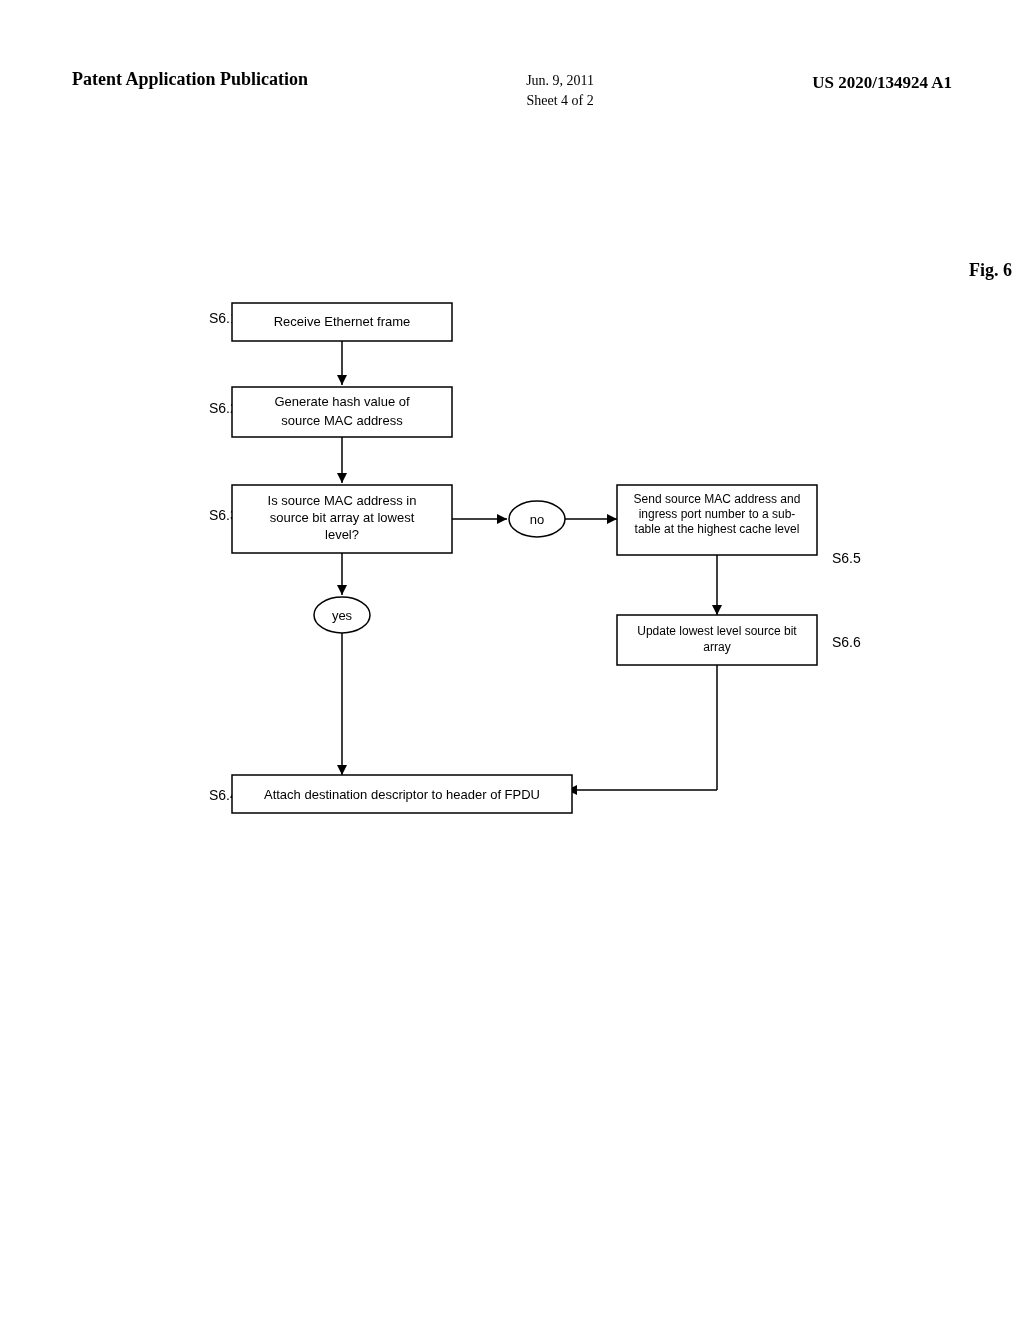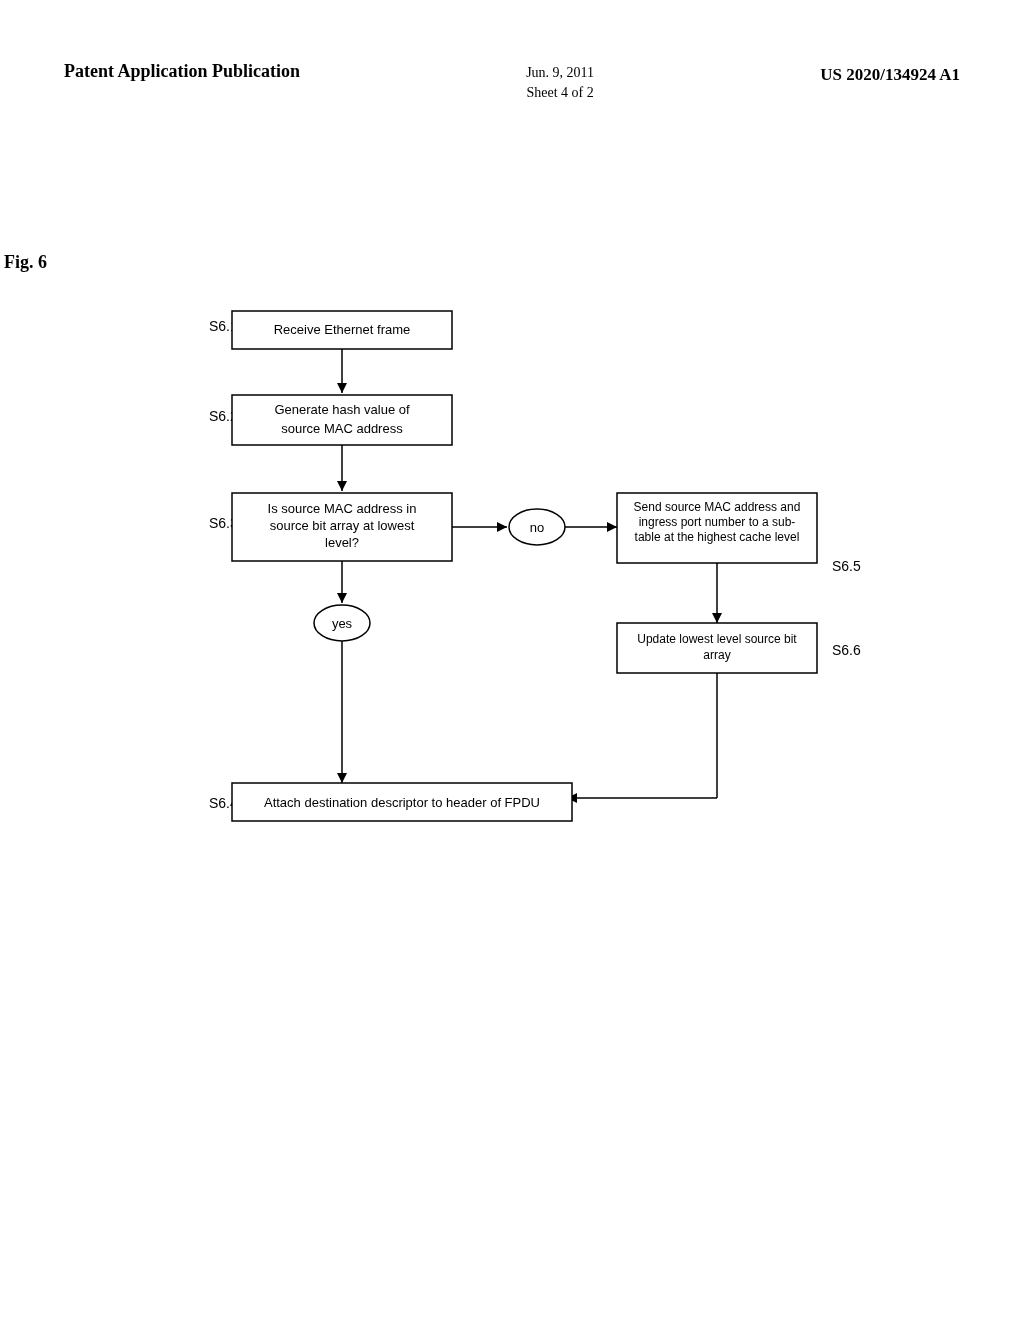--- a/index.html
+++ b/index.html
@@ -10,21 +10,21 @@
       min-height: 1320px;
       position: relative;
       overflow: hidden;
     }
 
     .page {
       width: 1024px;
       min-height: 1320px;
       background: #fff;
       position: relative;
-      padding: 4px;
+      padding: 12px;
     }
 
     
     .header {
       display: flex;
       justify-content: space-between;
       align-items: flex-start;
       padding: 55px 60px 0 60px;
       border-bottom: none;
     }
@@ -45,24 +45,24 @@
 
     .header-right {
       font-size: 17px;
       font-weight: bold;
       line-height: 1.4;
       padding-top: 4px;
       white-space: nowrap;
     }
 
     .fig-label {
-      text-align: left;
+      text-align: right;
       font-size: 18px;
       font-weight: bold;
-      margin-bottom: 30px;
+      margin-bottom: 14px;
       padding-top: 150px;
     }
 
     
     .diagram-svg {
       display: block;
       margin: 0 auto;
     }
   </style>
 </head>

